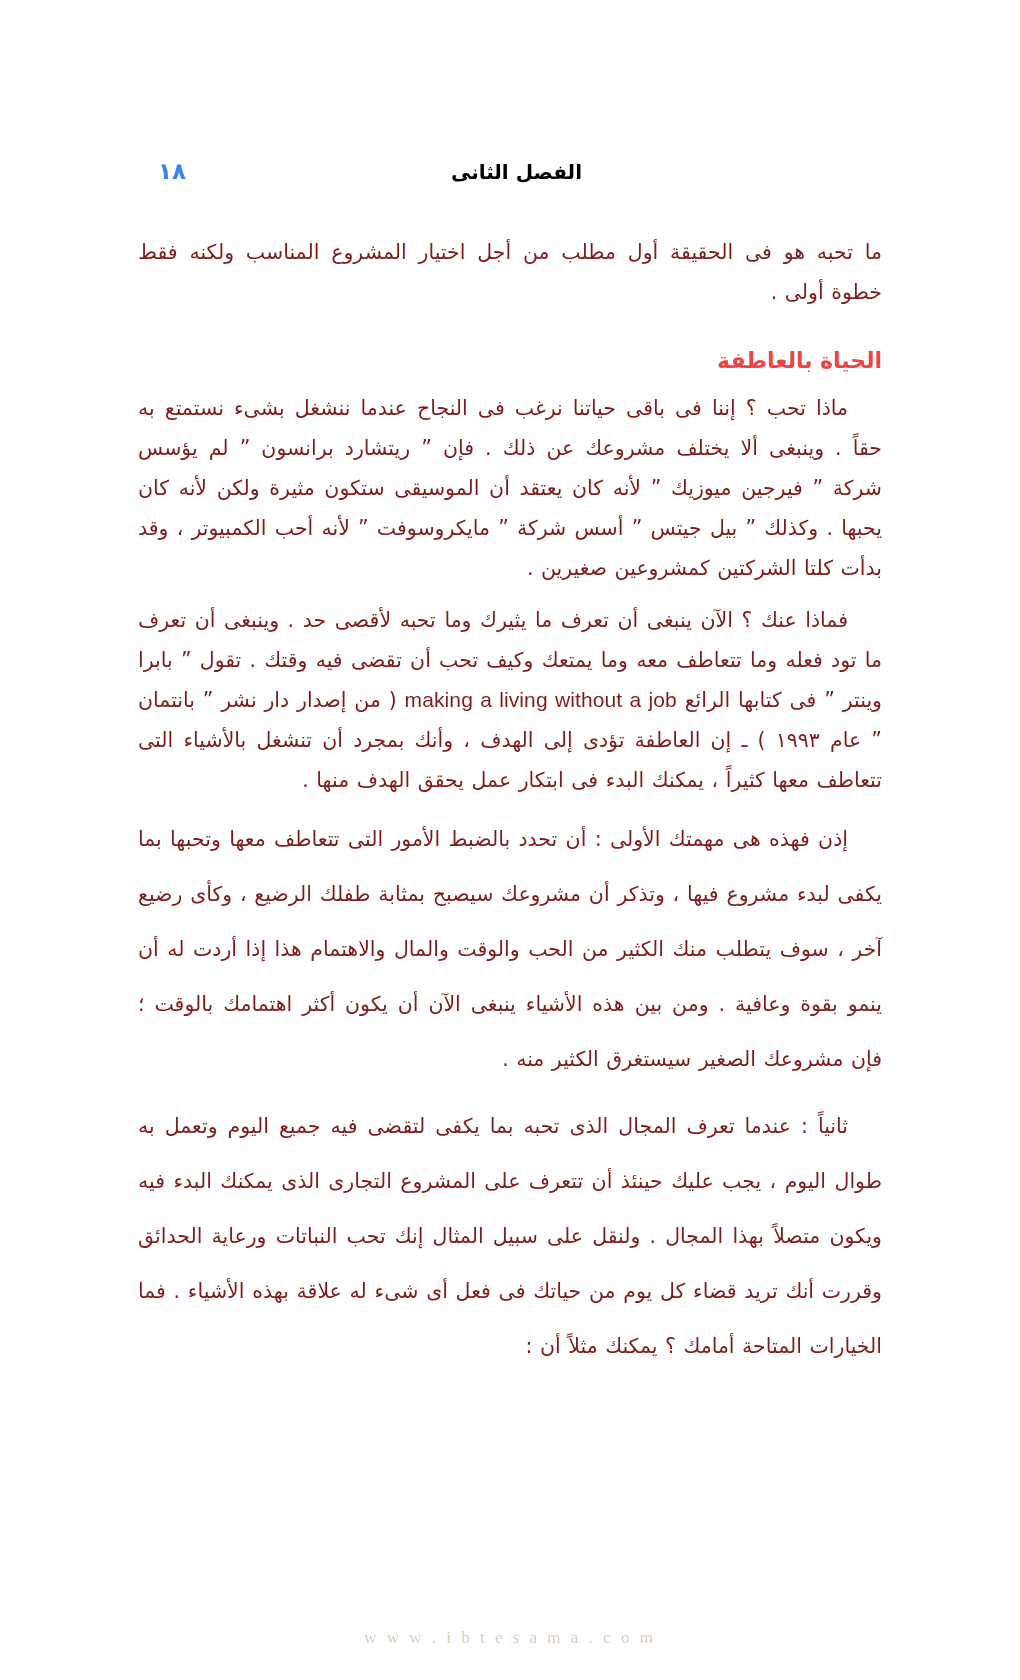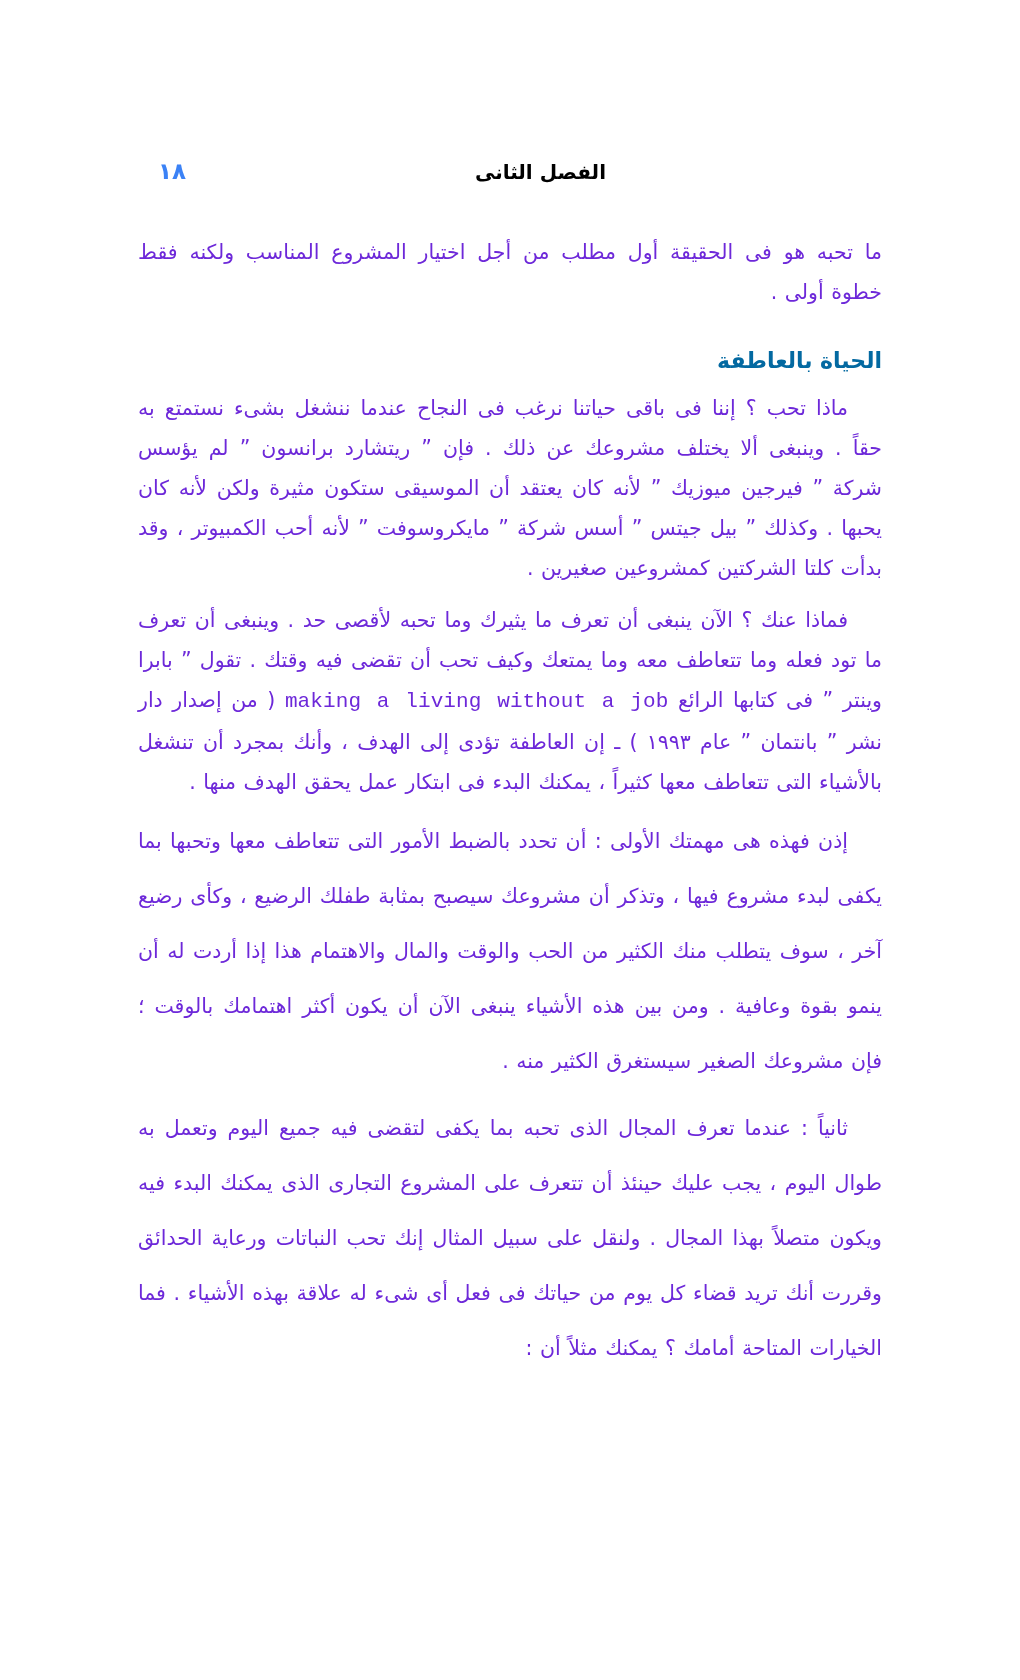--- a/index.html
+++ b/index.html
@@ -21,21 +21,21 @@
   .running-head {
     position: absolute;
     top: 160px;
     left: 130px;
     right: 130px;
     height: 34px;
     direction: rtl;
   }
   .running-head .chapter-title {
     position: absolute;
-    right: 284px;
+    right: 308px;
     top: 0;
     font-family: "DejaVu Sans", sans-serif;
     font-size: 20px;
     font-weight: bold;
     color: #000;
     letter-spacing: -0.3px;
   }
   .running-head .folio {
     position: absolute;
     left: 28px;
@@ -56,47 +56,47 @@
     direction: rtl;
     text-align: justify;
     text-align-last: right;
   }
 
   p.para {
     margin: 0 0 2px 0;
     font-family: "DejaVu Sans", sans-serif;
     font-size: 20.5px;
     line-height: 40px;
-    color: #6d28d9;
+    color: #7f1d1d;
     word-spacing: 1px;
     text-align: justify;
     text-align-last: right;
   }
   p.para.indent {
     text-indent: 34px;
   }
   p.para.tight {
     line-height: 55px;
   }
   .gap-sm { height: 10px; }
   .gap-lg { height: 30px; }
 
   h2.section-heading {
     margin: 0;
     font-family: "DejaVu Sans", sans-serif;
     font-size: 22px;
     font-weight: bold;
-    color: #0369a1;
+    color: #ef4444;
     text-align: left;
     line-height: 34px;
     letter-spacing: -0.4px;
   }
 
   .latin {
-    font-family: Liberation Mono, monospace;
+    font-family: Liberation Sans, sans-serif;
     font-size: 21px;
     direction: ltr;
     unicode-bidi: embed;
     letter-spacing: 0.1px;
     margin-top: 6px;
   }
 
   
   .watermark {
     position: absolute;
@@ -140,14 +140,15 @@
     <div class="gap-sm"></div>
 
     <p class="para indent tight">إذن فهذه هى مهمتك الأولى : أن تحدد بالضبط الأمور التى تتعاطف معها وتحبها بما يكفى لبدء مشروع فيها ، وتذكر أن مشروعك سيصبح بمثابة طفلك الرضيع ، وكأى رضيع آخر ، سوف يتطلب منك الكثير من الحب والوقت والمال والاهتمام هذا إذا أردت له أن ينمو بقوة وعافية . ومن بين هذه الأشياء ينبغى الآن أن يكون أكثر اهتمامك بالوقت ؛ فإن مشروعك الصغير سيستغرق الكثير منه .</p>
 
     <div class="gap-sm"></div>
 
     <p class="para indent tight">ثانياً : عندما تعرف المجال الذى تحبه بما يكفى لتقضى فيه جميع اليوم وتعمل به طوال اليوم ، يجب عليك حينئذ أن تتعرف على المشروع التجارى الذى يمكنك البدء فيه ويكون متصلاً بهذا المجال . ولنقل على سبيل المثال إنك تحب النباتات ورعاية الحدائق وقررت أنك تريد قضاء كل يوم من حياتك فى فعل أى شىء له علاقة بهذه الأشياء . فما الخيارات المتاحة أمامك ؟ يمكنك مثلاً أن :</p>
 
   </div>
 
+  <div class="watermark">w w w . i b t e s a m a . c o m</div>
 
 </div>
 
 </body></html>

